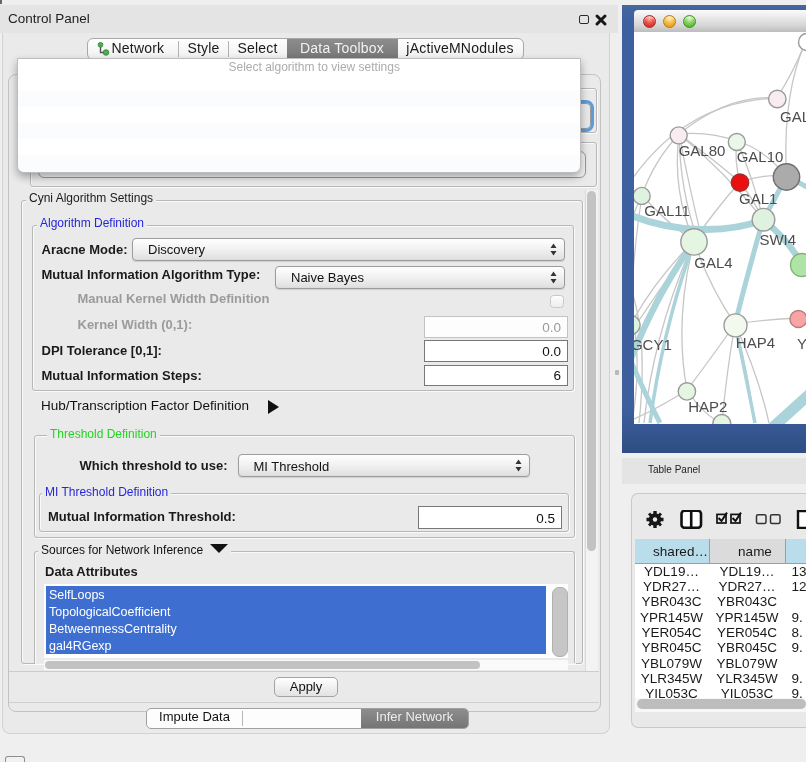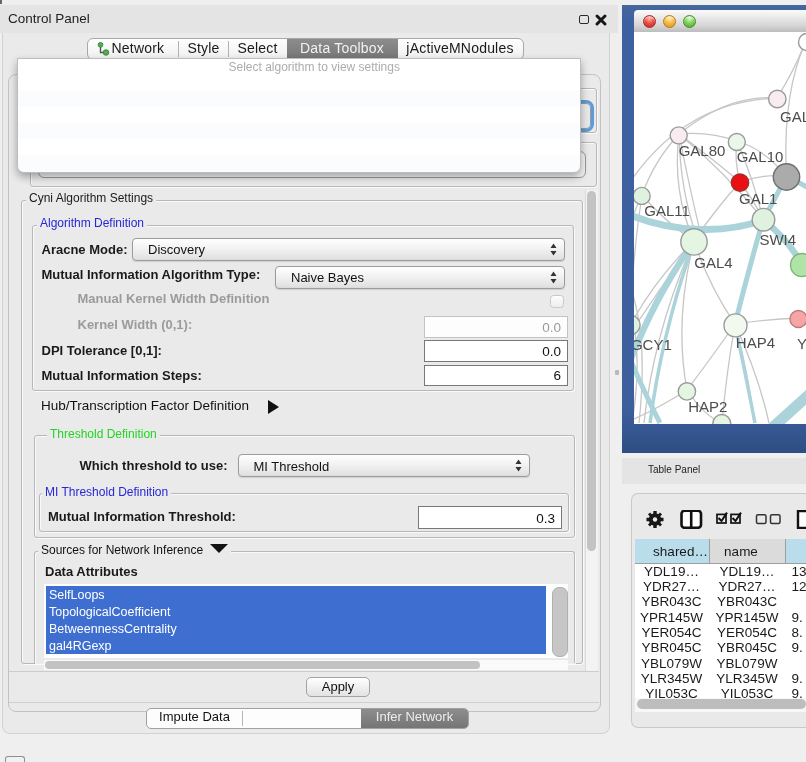--- a/index.html
+++ b/index.html
@@ -88,38 +88,38 @@
 <div class="combo" style="left:237.5px;top:454px;width:290px;height:21px;">
   <div class="ct" style="top:3.5px;">MI Threshold</div>
   <svg class="arr" style="top:4px" width="7" height="13" viewBox="0 0 7 13">
       <path d="M3.5 0.5 L6.5 5 H0.5 Z M0.5 8 H6.5 L3.5 12.5 Z" fill="#333"></path>
     </svg>
 </div>
 <div class="grp" style="left:38.5px;top:493px;width:528px;height:37px;"></div>
 <div class="gtit" style="left:42px;top:485px;color:#2626d8;">MI Threshold Definition</div>
 <div class="lbl" style="left:48px;top:509px;">Mutual Information Threshold:</div>
 <div class="field" style="left:418px;top:506px;width:142px;height:21px;">
-    <span class="fin" style="top:3.5px;">0.3</span>
+    <span class="fin" style="top:3.5px;">0.5</span>
   </div>
 
 <div class="grp" style="left:34px;top:551px;width:539px;height:111px;border-bottom:none;border-radius:3px 3px 0 0;"></div>
 <div class="gtit" style="left:38px;top:542.5px;color:#111;">Sources for Network Inference <span style="display:inline-block;width:0;height:0;border-top:9px solid #111;border-left:9px solid transparent;border-right:9px solid transparent;vertical-align:1px;margin-left:4px;"></span></div>
 <div class="lbl" style="left:37px;top:564px;padding-left:8px;">Data Attributes</div>
 <div class="abs" style="left:44px;top:583.5px;width:524px;height:74.5px;background:#fff;overflow:hidden;">
   <div class="abs" style="left:2px;top:2.5px;width:500px;height:68px;background:#3d6ed0;"></div>
   <div class="abs" style="left:5px;top:3.5px;font-size:12.5px;color:#fff;line-height:17px;">SelfLoops<br>TopologicalCoefficient<br>BetweennessCentrality<br>gal4RGexp</div>
   <div class="abs" style="left:507.5px;top:3px;width:14px;height:68px;background:#c6c6c6;border:1px solid #b0b0b0;border-radius:7px;"></div>
 </div>
 <div class="abs" style="left:44px;top:659.5px;width:524px;height:10px;background:#fafafa;"></div>
 <div class="abs" style="left:45px;top:660.5px;width:435px;height:8px;background:#c2c2c2;border-radius:4px;"></div>
 
 <div class="abs" style="left:9px;top:671px;width:590px;height:1px;background:#cccccc;"></div>
 <div class="abs" style="left:9px;top:701.5px;width:590px;height:1px;background:#cfcfcf;"></div>
 
-<div class="abs" style="left:274px;top:676.5px;width:62px;height:18px;border:1px solid #a3a3a3;border-radius:5px;background:linear-gradient(#ffffff,#ededed 60%,#e2e2e2);text-align:center;font-size:13px;color:#111;line-height:18px;margin-left:32px;">Apply</div>
+<div class="abs" style="left:274px;top:676.5px;width:62px;height:18px;border:1px solid #a3a3a3;border-radius:5px;background:linear-gradient(#ffffff,#ededed 60%,#e2e2e2);text-align:center;font-size:13px;color:#111;line-height:18px;">Apply</div>
 
 <div class="abs" style="left:146px;top:707.5px;width:321px;height:19px;border:1px solid #a1a1a1;border-radius:5px;background:#fdfdfd;overflow:hidden;font-size:13px;">
   <div class="abs" style="left:213.5px;top:0;width:108px;height:19px;background:linear-gradient(#8d8d8d,#757575);"></div>
   <div class="abs" style="left:95px;top:2px;width:1px;height:15px;background:#b5b5b5;"></div>
   <div class="abs" style="left:0;top:0.5px;width:95px;text-align:center;color:#111;">Impute Data</div>
   <div class="abs" style="left:96px;top:0.5px;width:117px;text-align:center;color:#111;margin-top:28px;">Discretize Data</div>
   <div class="abs" style="left:213.5px;top:0.5px;width:108px;text-align:center;color:#ededed;">Infer Network</div>
 </div>
 
 <div class="abs" style="left:86.5px;top:38px;width:435px;height:19.5px;border:1px solid #a8a8a8;border-radius:6px;background:linear-gradient(#fefefe,#f0f0f0);overflow:hidden;font-size:14px;letter-spacing:0.2px;z-index:4;">
@@ -268,21 +268,21 @@
     <path d="M152 1 h10 l5 5 v12 h-15 z" fill="#fff" stroke="#111" stroke-width="2.4"></path>
   </g>
 </svg>
 
 <div class="abs" style="left:634.5px;top:539px;width:171.5px;height:172.5px;background:#ffffff;overflow:hidden;font-size:13.5px;color:#1a1a1a;">
 
   <div class="abs" style="left:0;top:0;width:74px;height:23.5px;background:#b9ddeb;border-bottom:1px solid #9e9e9e;border-right:1px solid #9e9e9e;"></div>
   <div class="abs" style="left:75px;top:0;width:75px;height:23.5px;background:#dbdbdb;border-bottom:1px solid #9e9e9e;border-right:1px solid #9e9e9e;"></div>
   <div class="abs" style="left:151px;top:0;width:21px;height:23.5px;background:#b9ddeb;border-bottom:1px solid #9e9e9e;"></div>
   <div class="abs" style="left:9px;top:4.5px;width:74px;text-align:center;">shared…</div>
-  <div class="abs" style="left:69px;top:4.5px;width:75px;text-align:center;">name</div>
+  <div class="abs" style="left:83px;top:4.5px;width:75px;text-align:center;">name</div>
 
   <div class="abs" style="left:0;top:24.5px;width:74px;text-align:center;line-height:15.35px;">YDL19…<br>YDR27…<br>YBR043C<br>YPR145W<br>YER054C<br>YBR045C<br>YBL079W<br>YLR345W<br>YIL053C</div>
   <div class="abs" style="left:75px;top:24.5px;width:75px;text-align:center;line-height:15.35px;">YDL19…<br>YDR27…<br>YBR043C<br>YPR145W<br>YER054C<br>YBR045C<br>YBL079W<br>YLR345W<br>YIL053C</div>
   <div class="abs" style="left:157px;top:24.5px;width:30px;line-height:15.35px;">13<br>12<br>&nbsp;<br>9.<br>8.<br>9.<br>&nbsp;<br>9.<br>9.</div>
 
   <div class="abs" style="left:0;top:158.5px;width:172px;height:14px;background:#f7f7f7;"></div>
   <div class="abs" style="left:2.5px;top:159.5px;width:169px;height:10.5px;background:#bdbdbd;border-radius:5px;"></div>
 </div>
 
 </body></html>

